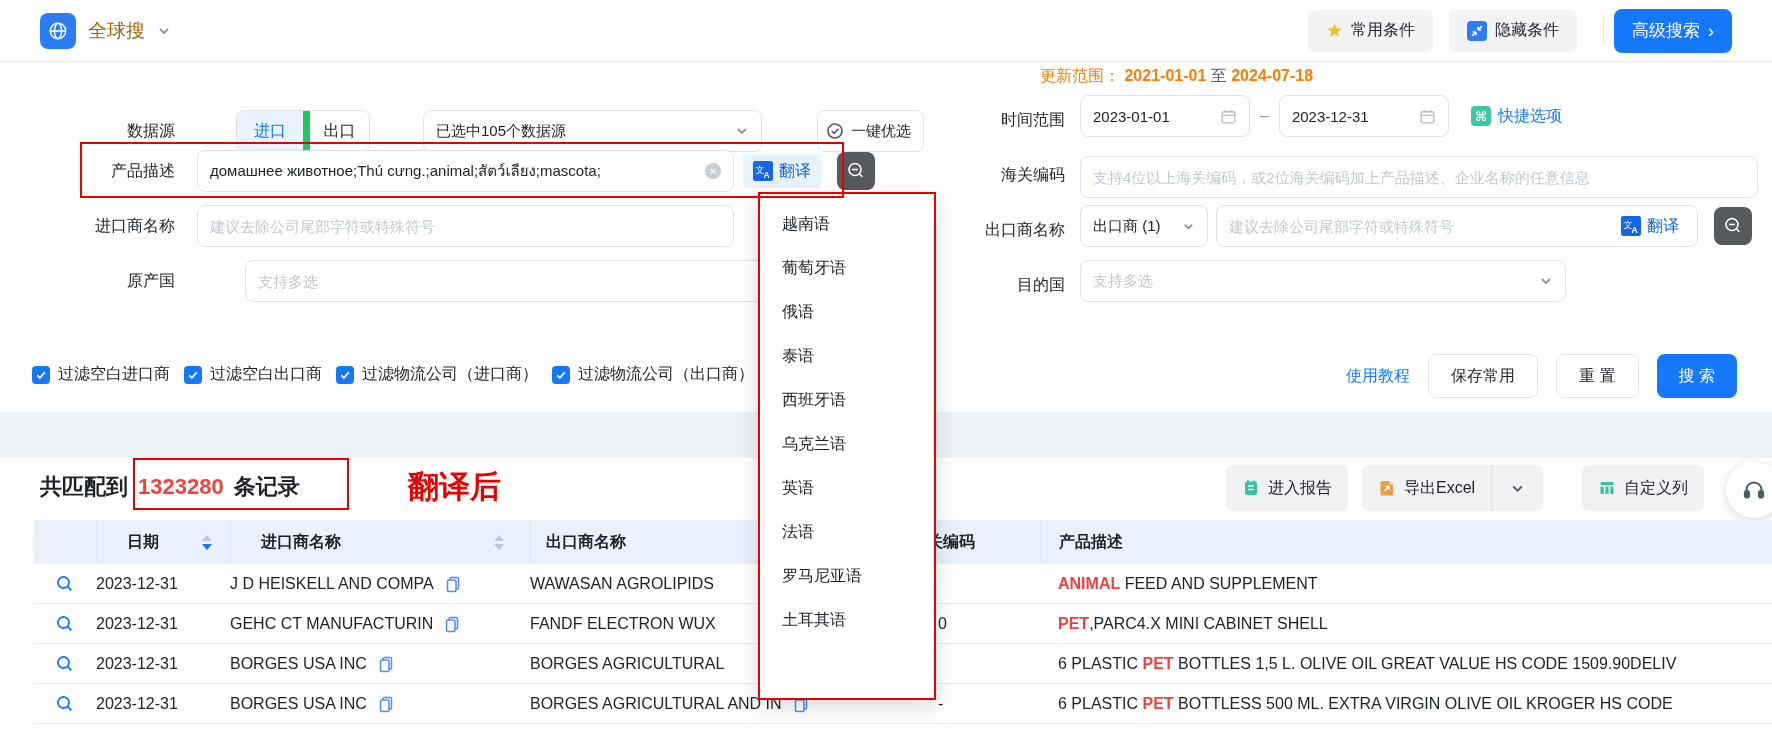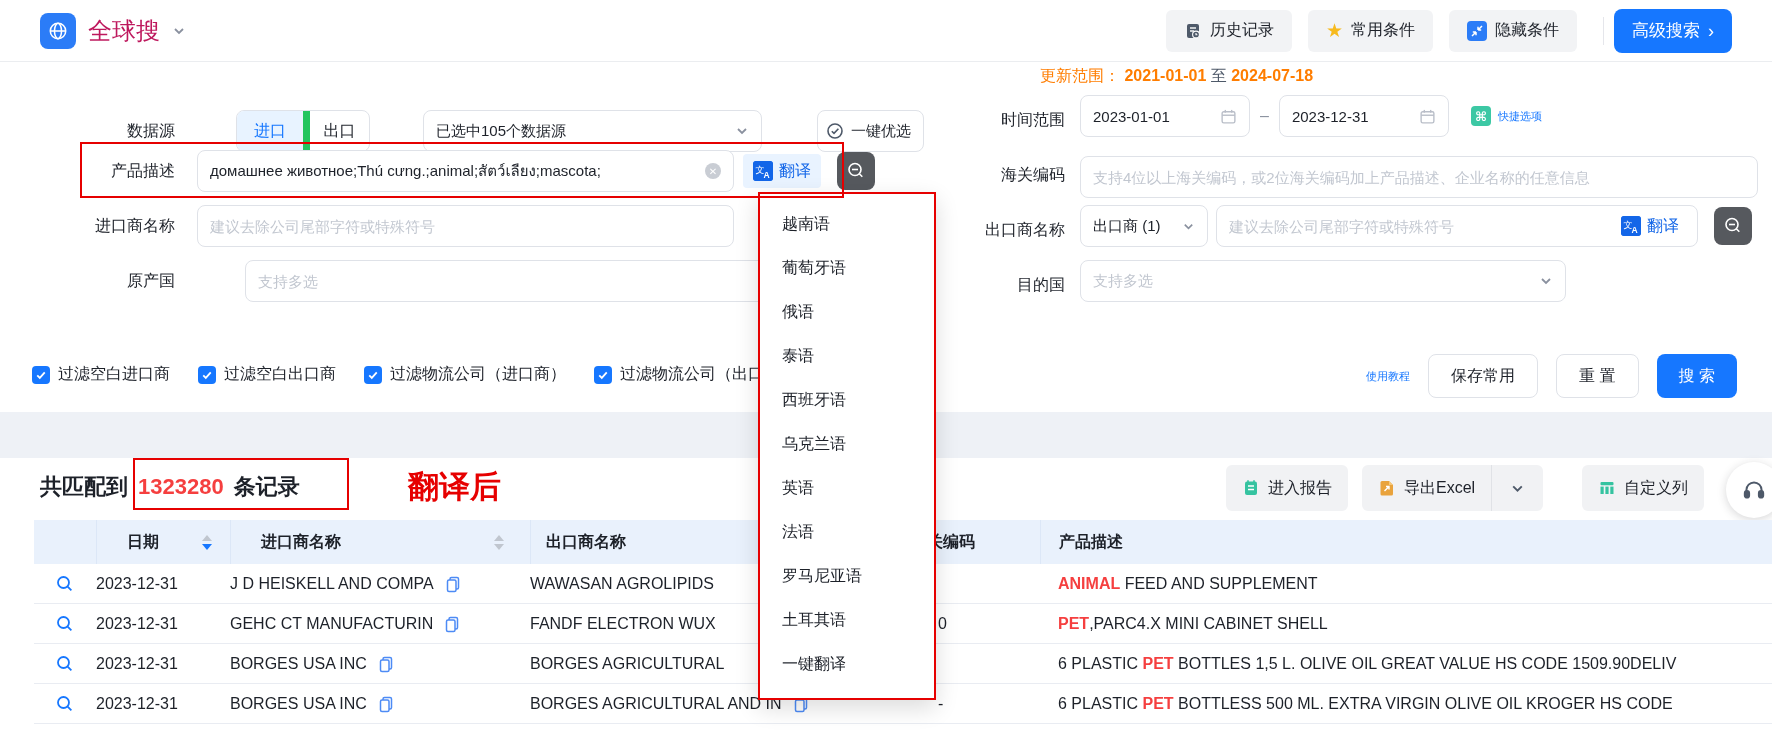--- a/index.html
+++ b/index.html
@@ -5,21 +5,21 @@
   * { margin:0; padding:0; box-sizing:border-box; }
   html,body { width:1772px; height:746px; }
   body { font-family:"Liberation Sans","DejaVu Sans",sans-serif; background:#fff; color:#1d2129; }
   #app { position:relative; width:1772px; height:746px; overflow:hidden; background:#fff; }
 
   
   .topbar { position:absolute; top:0; left:0; right:0; height:62px; border-bottom:1px solid #ebedf0;
             display:flex; align-items:center; padding:0 40px; background:#fff; }
   .brand { display:flex; align-items:center; gap:12px; }
   .logo { width:36px; height:36px; background:#2b7cf7; border-radius:8px; display:flex; align-items:center; justify-content:center; }
-  .app-title { font-size:24px; color:#be185d; }
+  .app-title { font-size:19px; color:#a16207; }
   .top-right { margin-left:auto; display:flex; align-items:center; }
   .top-btn { height:42px; padding:0 18px; background:#f2f3f5; border-radius:6px; display:flex; align-items:center;
              gap:8px; font-size:16px; color:#1d2129; margin-left:16px; cursor:pointer; }
   .vdiv { width:1px; height:28px; background:#e5e6eb; margin:0 10px 0 26px; }
   .btn-primary { height:44px; padding:0 18px; background:#1677ff; border-radius:8px; color:#fff; display:flex;
                  align-items:center; gap:8px; font-size:17px; cursor:pointer; }
   .chev-right { font-size:18px; line-height:1; }
   .star { color:#f7ba1e; font-size:19px; line-height:1; }
 
   
@@ -50,23 +50,23 @@
   .translate-btn { height:34px; background:#e9f3ff; border-radius:4px; display:flex; align-items:center; gap:6px;
                    padding:0 10px; color:#1366e8; font-size:16px; cursor:pointer; flex:none; }
   .translate-btn.plain { background:transparent; padding:0 6px; }
   .t-ic { width:20px; height:20px; background:#1366e8; border-radius:3px; flex:none; }
   .dark-ic-btn { width:38px; height:38px; border-radius:8px; background:#56595e; display:flex; align-items:center;
                  justify-content:center; cursor:pointer; flex:none; }
   .cal { flex:none; margin-left:8px; }
   .dash { color:#8a919f; font-size:16px; margin:0 10px; }
   .cmd-ic { width:20px; height:20px; background:#3cc8a4; border-radius:4px; color:#fff; font-size:13px; font-weight:bold;
             display:flex; align-items:center; justify-content:center; flex:none; }
-  .link { color:#1677ff; font-size:11px; cursor:pointer; }
-
-  .filters { position:absolute; top:364px; left:32px; display:flex; gap:28px; white-space:nowrap; }
+  .link { color:#1677ff; font-size:16px; cursor:pointer; }
+
+  .filters { position:absolute; top:364px; left:32px; display:flex; gap:14px; white-space:nowrap; }
   .cb-item { display:flex; align-items:center; gap:8px; font-size:16px; cursor:pointer; }
   .cb { width:18px; height:18px; background:#1677ff; border-radius:4px; display:flex; align-items:center; justify-content:center; flex:none; }
 
   .form-actions { position:absolute; top:354px; right:35px; display:flex; align-items:center; gap:18px; }
   .btn-plain { height:44px; padding:0 22px; border:1px solid #dfe2e8; border-radius:8px; background:#fff;
                font-size:16px; display:flex; align-items:center; cursor:pointer; }
   .btn-search { height:44px; padding:0 22px; background:#1677ff; border-radius:8px; color:#fff; font-size:16px;
                 display:flex; align-items:center; cursor:pointer; }
 
   .gray-band { position:absolute; top:412px; left:0; width:1772px; height:46px; background:#eef1f6; }
@@ -129,30 +129,20 @@
             <line x1="3" y1="10" x2="17" y2="10"></line>
         </svg>
       </div>
       <span class="app-title">全球搜</span>
       <svg width="14" height="14" viewBox="0 0 14 14" fill="none" stroke="#8a919f" stroke-width="1.8">
           <polyline points="3,5 7,9 11,5"></polyline>
         </svg>
     </div>
     <div class="top-right">
       <div class="top-btn">
-        <svg width="18" height="18" viewBox="0 0 18 18">
-          <rect x="3" y="2" width="12" height="14" rx="2" fill="#4e5969"></rect>
-          <line x1="6" y1="6" x2="12" y2="6" stroke="#fff" stroke-width="1.4"></line>
-          <line x1="6" y1="9" x2="10" y2="9" stroke="#fff" stroke-width="1.4"></line>
-          <circle cx="12" cy="12.5" r="3.4" fill="#4e5969" stroke="#fff" stroke-width="1.1"></circle>
-          <polyline points="12,11 12,12.7 13.4,12.7" fill="none" stroke="#fff" stroke-width="1.1"></polyline>
-        </svg>
-        <span>历史记录</span>
-      </div>
-      <div class="top-btn">
         <span class="star">★</span>
         <span>常用条件</span>
       </div>
       <div class="top-btn">
         <svg width="20" height="20" viewBox="0 0 20 20">
           <rect x="0" y="0" width="20" height="20" rx="4" fill="#2b7cf7"></rect>
           <path d="M15 5 L11 9 M11 9 h3.2 M11 9 v-3.2 M5 15 L9 11 M9 11 h-3.2 M9 11 v3.2" stroke="#fff" stroke-width="1.5" fill="none"></path>
         </svg>
         <span>隐藏条件</span>
       </div>
@@ -522,19 +512,18 @@
     <div class="lang-item">越南语</div>
     <div class="lang-item">葡萄牙语</div>
     <div class="lang-item">俄语</div>
     <div class="lang-item">泰语</div>
     <div class="lang-item">西班牙语</div>
     <div class="lang-item">乌克兰语</div>
     <div class="lang-item">英语</div>
     <div class="lang-item">法语</div>
     <div class="lang-item">罗马尼亚语</div>
     <div class="lang-item">土耳其语</div>
-    <div class="lang-item">一键翻译</div>
   </div>
 
   <div class="anno anno-product"></div>
   <div class="anno anno-count"></div>
 
 </div>
 
 </body></html>

